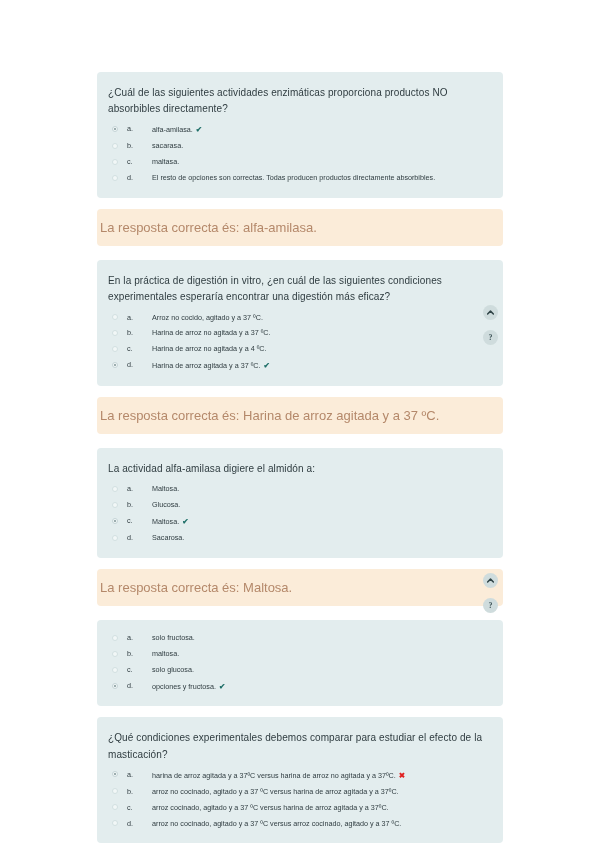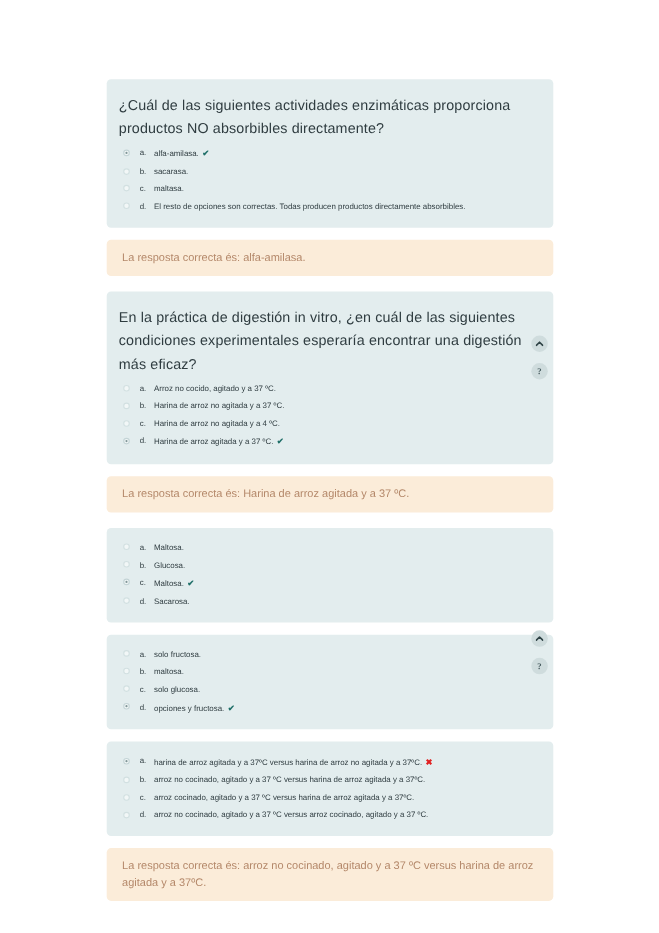--- a/index.html
+++ b/index.html
@@ -33,21 +33,21 @@
 
   
   .question-card {
     background: #e3edee;
     border-radius: 4px;
     padding: 13px 11px 14px 11px;
     margin-bottom: 11px;
   }
 
   .question-text {
-    font-size: 13px;
+    font-size: 10px;
     line-height: 1.62;
     color: #2f3c40;
     margin: 0 0 7px 0;
     letter-spacing: 0.01em;
   }
 
   .options {
     list-style: none;
     margin: 0;
     padding: 0 0 0 4px;
@@ -89,42 +89,43 @@
 
   .opt-letter {
     flex: 0 0 auto;
     width: 13px;
     color: #2f3c40;
   }
 
   .opt-text {
     flex: 1 1 auto;
     color: #2f3c40;
+    margin-left: 12px;
   }
 
   .mark-correct {
     color: #1f6f68;
     font-size: 7.6px;
     font-weight: bold;
     margin-left: 3px;
   }
   .mark-wrong {
     color: #e02020;
     font-size: 7.6px;
     font-weight: bold;
     margin-left: 3px;
   }
 
   
   .feedback-bar {
     background: #fbecd9;
     border-radius: 4px;
-    padding: 9px 14px;
+    padding: 9px 3px;
     margin-bottom: 14px;
-    font-size: 10px;
+    font-size: 13px;
     line-height: 1.5;
     color: #b4886a;
     min-height: 25px;
     display: flex;
     align-items: flex-end;
   }
 
   
   .float-btns {
     position: absolute;
@@ -206,20 +207,21 @@
             <span class="radio checked"></span>
             <span class="opt-letter">d.</span>
             <span class="opt-text"><span>Harina de arroz agitada y a 37 ºC.</span><span class="mark-correct">✔</span></span>
           </li>
         </ul>
       </div>
       <div class="feedback-bar">
         <span>La resposta correcta és: Harina de arroz agitada y a 37 ºC.</span>
       </div>
       <div class="question-card">
+        <p class="question-text">La actividad alfa-amilasa digiere el almidón a:</p>
         <ul class="options">
           <li class="option-row">
             <span class="radio"></span>
             <span class="opt-letter">a.</span>
             <span class="opt-text"><span>Maltosa.</span></span>
           </li>
           <li class="option-row">
             <span class="radio"></span>
             <span class="opt-letter">b.</span>
             <span class="opt-text"><span>Glucosa.</span></span>
@@ -229,20 +231,23 @@
             <span class="opt-letter">c.</span>
             <span class="opt-text"><span>Maltosa.</span><span class="mark-correct">✔</span></span>
           </li>
           <li class="option-row">
             <span class="radio"></span>
             <span class="opt-letter">d.</span>
             <span class="opt-text"><span>Sacarosa.</span></span>
           </li>
         </ul>
       </div>
+      <div class="feedback-bar">
+        <span>La resposta correcta és: Maltosa.</span>
+      </div>
       <div class="question-card">
         <ul class="options">
           <li class="option-row">
             <span class="radio"></span>
             <span class="opt-letter">a.</span>
             <span class="opt-text"><span>solo fructosa.</span></span>
           </li>
           <li class="option-row">
             <span class="radio"></span>
             <span class="opt-letter">b.</span>
@@ -254,20 +259,21 @@
             <span class="opt-text"><span>solo glucosa.</span></span>
           </li>
           <li class="option-row">
             <span class="radio checked"></span>
             <span class="opt-letter">d.</span>
             <span class="opt-text"><span>opciones y fructosa.</span><span class="mark-correct">✔</span></span>
           </li>
         </ul>
       </div>
       <div class="question-card">
+        <p class="question-text">¿Qué condiciones experimentales debemos comparar para estudiar el efecto de la masticación?</p>
         <ul class="options">
           <li class="option-row">
             <span class="radio checked"></span>
             <span class="opt-letter">a.</span>
             <span class="opt-text"><span>harina de arroz agitada y a 37ºC versus harina de arroz no agitada y a 37ºC.</span><span class="mark-wrong">✖</span></span>
           </li>
           <li class="option-row">
             <span class="radio"></span>
             <span class="opt-letter">b.</span>
             <span class="opt-text"><span>arroz no cocinado, agitado y a 37 ºC versus harina de arroz agitada y a 37ºC.</span></span>

